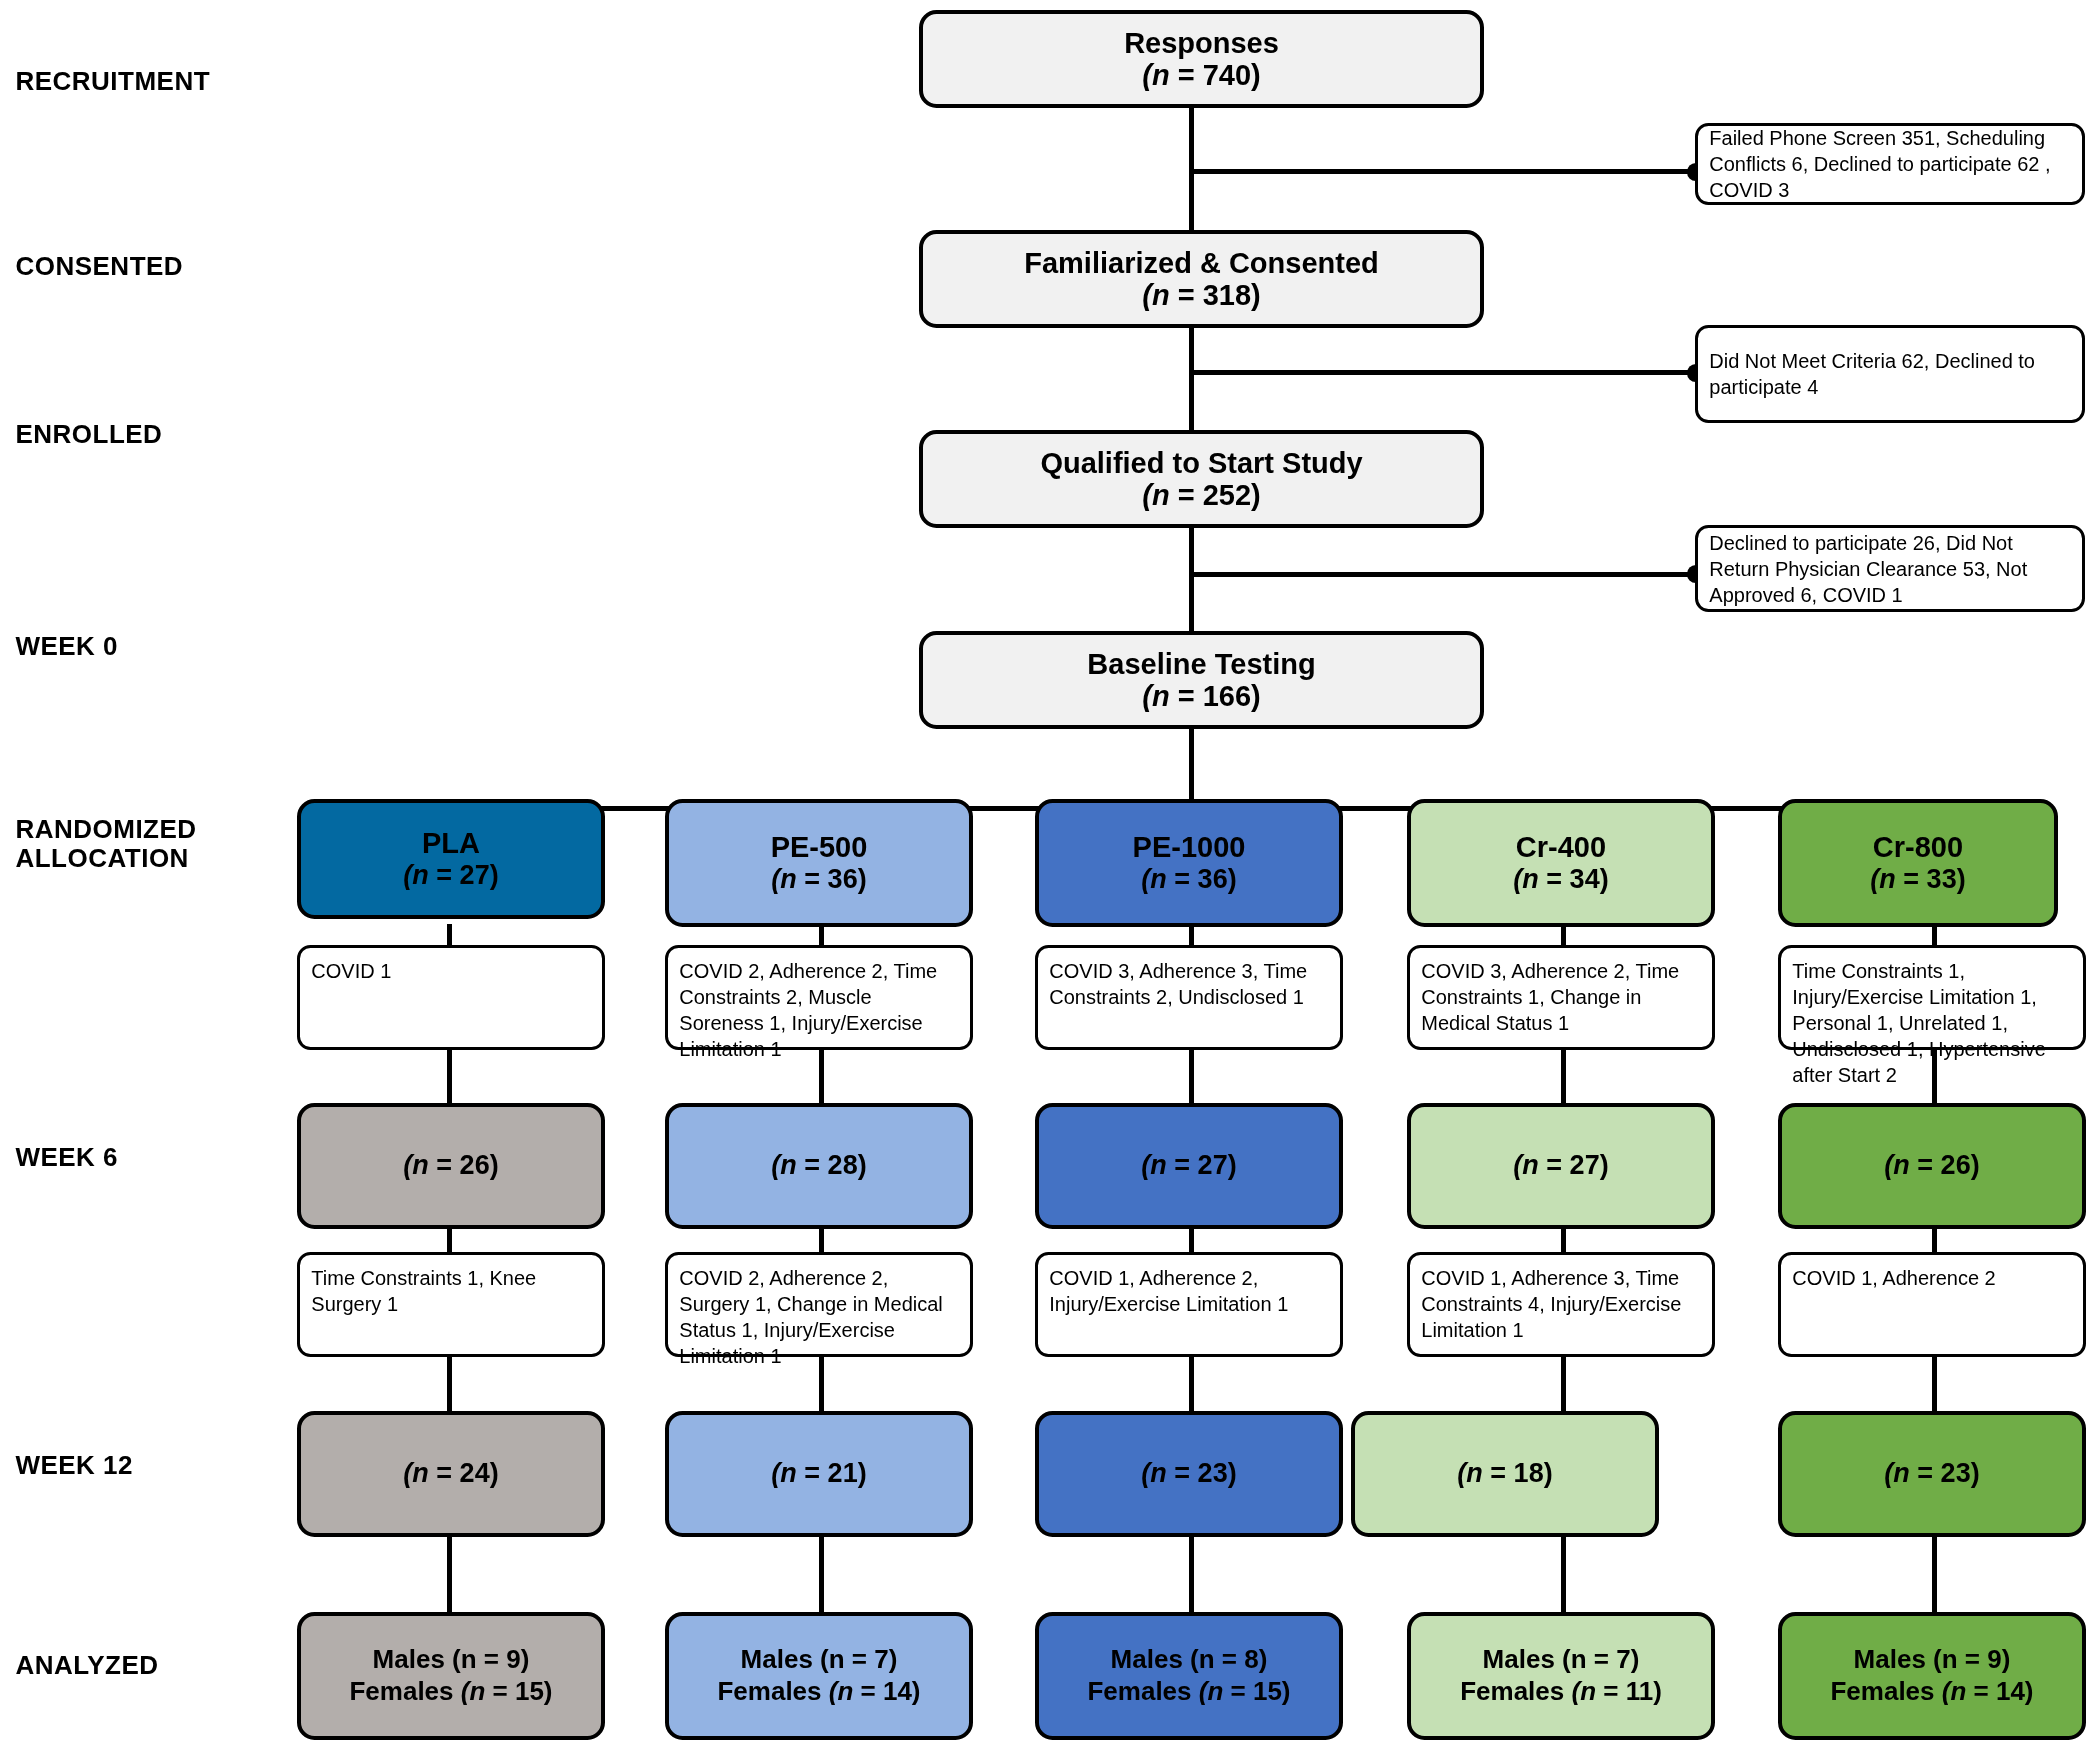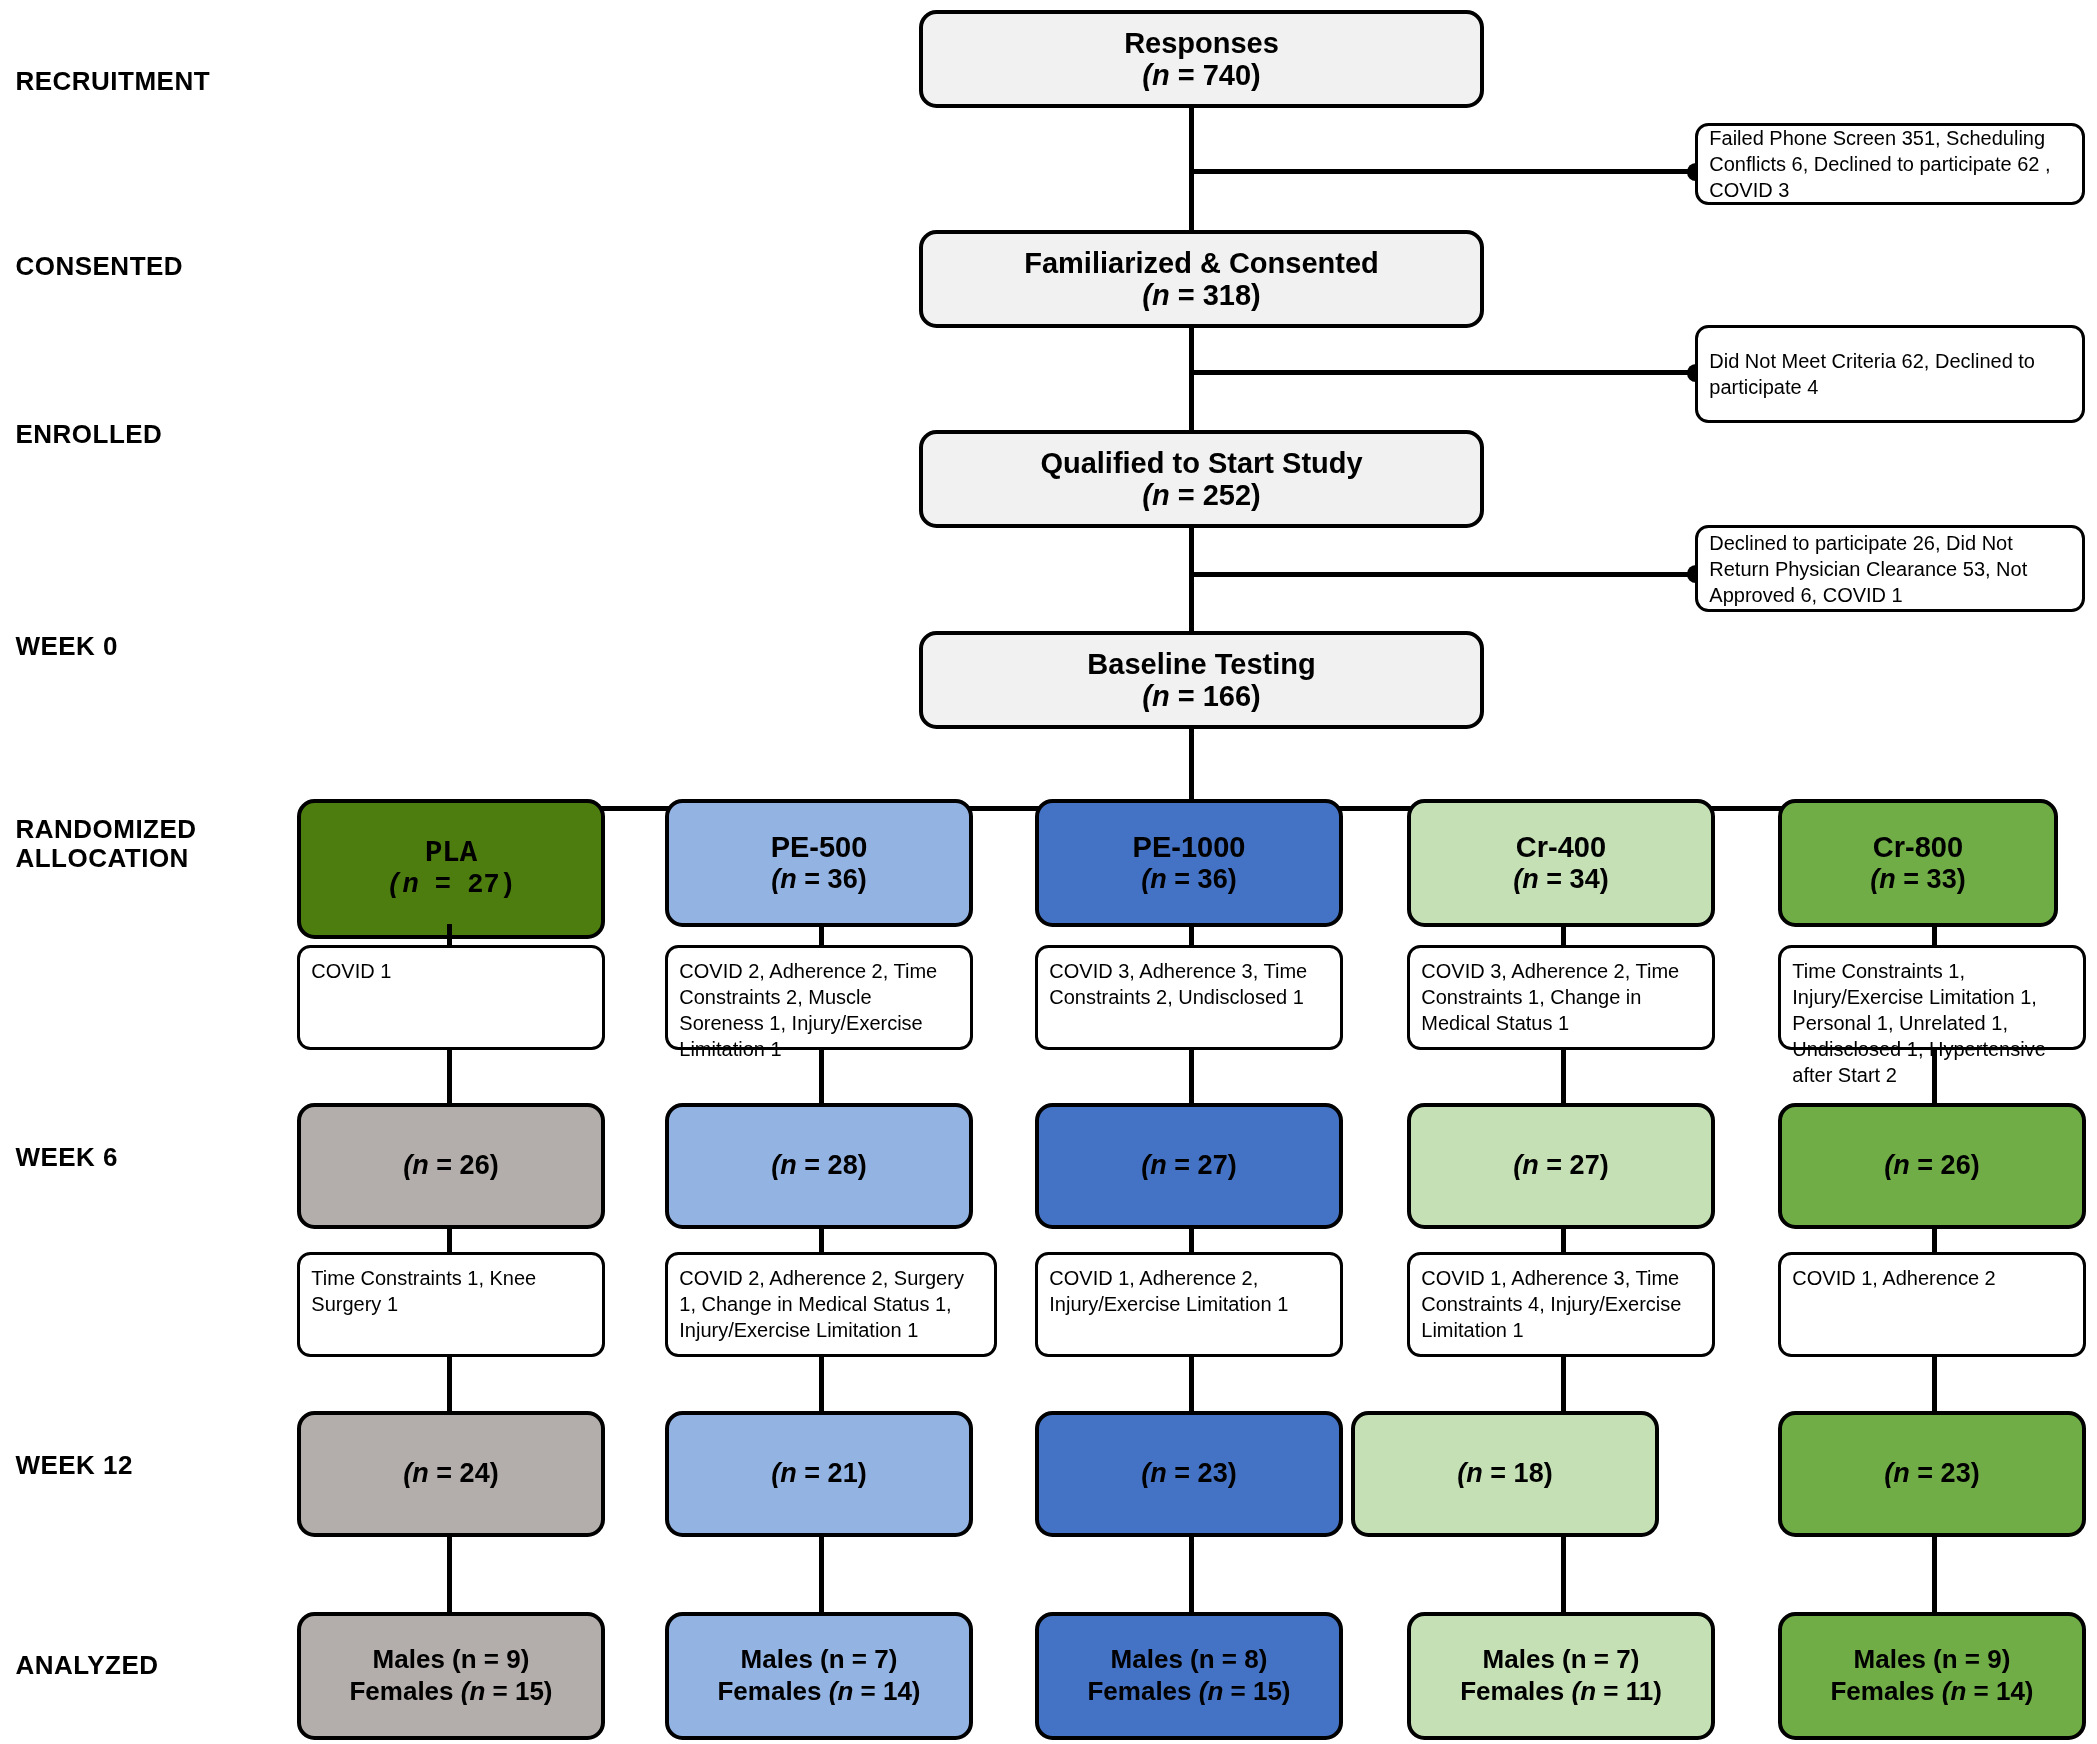--- a/index.html
+++ b/index.html
@@ -191,21 +191,21 @@
   </div>
 
   <div class="hline" style="left:447px; top:806px; width:1489px;"></div>
 
   <div class="vline" style="left:447px;  top:806px; height:23px;"></div>
   <div class="vline" style="left:819px; top:806px; height:23px;"></div>
   <div class="vline" style="left:1189px; top:806px; height:23px;"></div>
   <div class="vline" style="left:1561px; top:806px; height:23px;"></div>
   <div class="vline" style="left:1932px; top:806px; height:23px;"></div>
 
-  <div class="arm" style="left:297px; top:799px; width:308px; height:140px; background:#4d7c0f;font-family:Liberation Mono, monospace;">
+  <div class="arm" style="left:297px; top:799px; width:308px; height:120px; background:#0369a1;">
     <div class="arm-title">PLA</div>
     <div class="arm-n"><span class="ital">(n</span> = 27)</div>
   </div>
   <div class="vline" style="left:447px; top:924px; height:23px;"></div>
   <div class="note top-align" style="left:297px; top:945px; width:308px; height:105px;">
     <div class="note-text">COVID 1</div>
   </div>
   <div class="vline" style="left:447px; top:1048px; height:59px;"></div>
   <div class="arm" style="left:297px; top:1103px; width:308px; height:126px; background:#b3aeab;">
     <div class="arm-n"><span class="ital">(n</span> = 26)</div>
@@ -230,21 +230,21 @@
   </div>
   <div class="vline" style="left:819px; top:924px; height:23px;"></div>
   <div class="note top-align" style="left:665px; top:945px; width:308px; height:105px;">
     <div class="note-text">COVID 2, Adherence 2, Time Constraints 2, Muscle Soreness 1, Injury/Exercise Limitation 1</div>
   </div>
   <div class="vline" style="left:819px; top:1048px; height:59px;"></div>
   <div class="arm" style="left:665px; top:1103px; width:308px; height:126px; background:#93b3e3;">
     <div class="arm-n"><span class="ital">(n</span> = 28)</div>
   </div>
   <div class="vline" style="left:819px; top:1226px; height:28px;"></div>
-  <div class="note top-align" style="left:665px; top:1252px; width:332px; height:105px;">
+  <div class="note top-align" style="left:665px; top:1252px; width:308px; height:105px;">
     <div class="note-text">COVID 2, Adherence 2, Surgery 1, Change in Medical Status 1, Injury/Exercise Limitation 1</div>
   </div>
   <div class="vline" style="left:819px; top:1355px; height:59px;"></div>
   <div class="arm" style="left:665px; top:1411px; width:308px; height:126px; background:#93b3e3;">
     <div class="arm-n"><span class="ital">(n</span> = 21)</div>
   </div>
   <div class="vline" style="left:819px; top:1535px; height:80px;"></div>
   <div class="arm analyzed" style="left:665px; top:1612px; width:308px; height:128px; background:#93b3e3;">
     <div class="arm-title">Males <span class="ital">(n</span> = 7)</div>
     <div class="arm-n">Females  <span class="ital">(n</span> = 14)</div>

